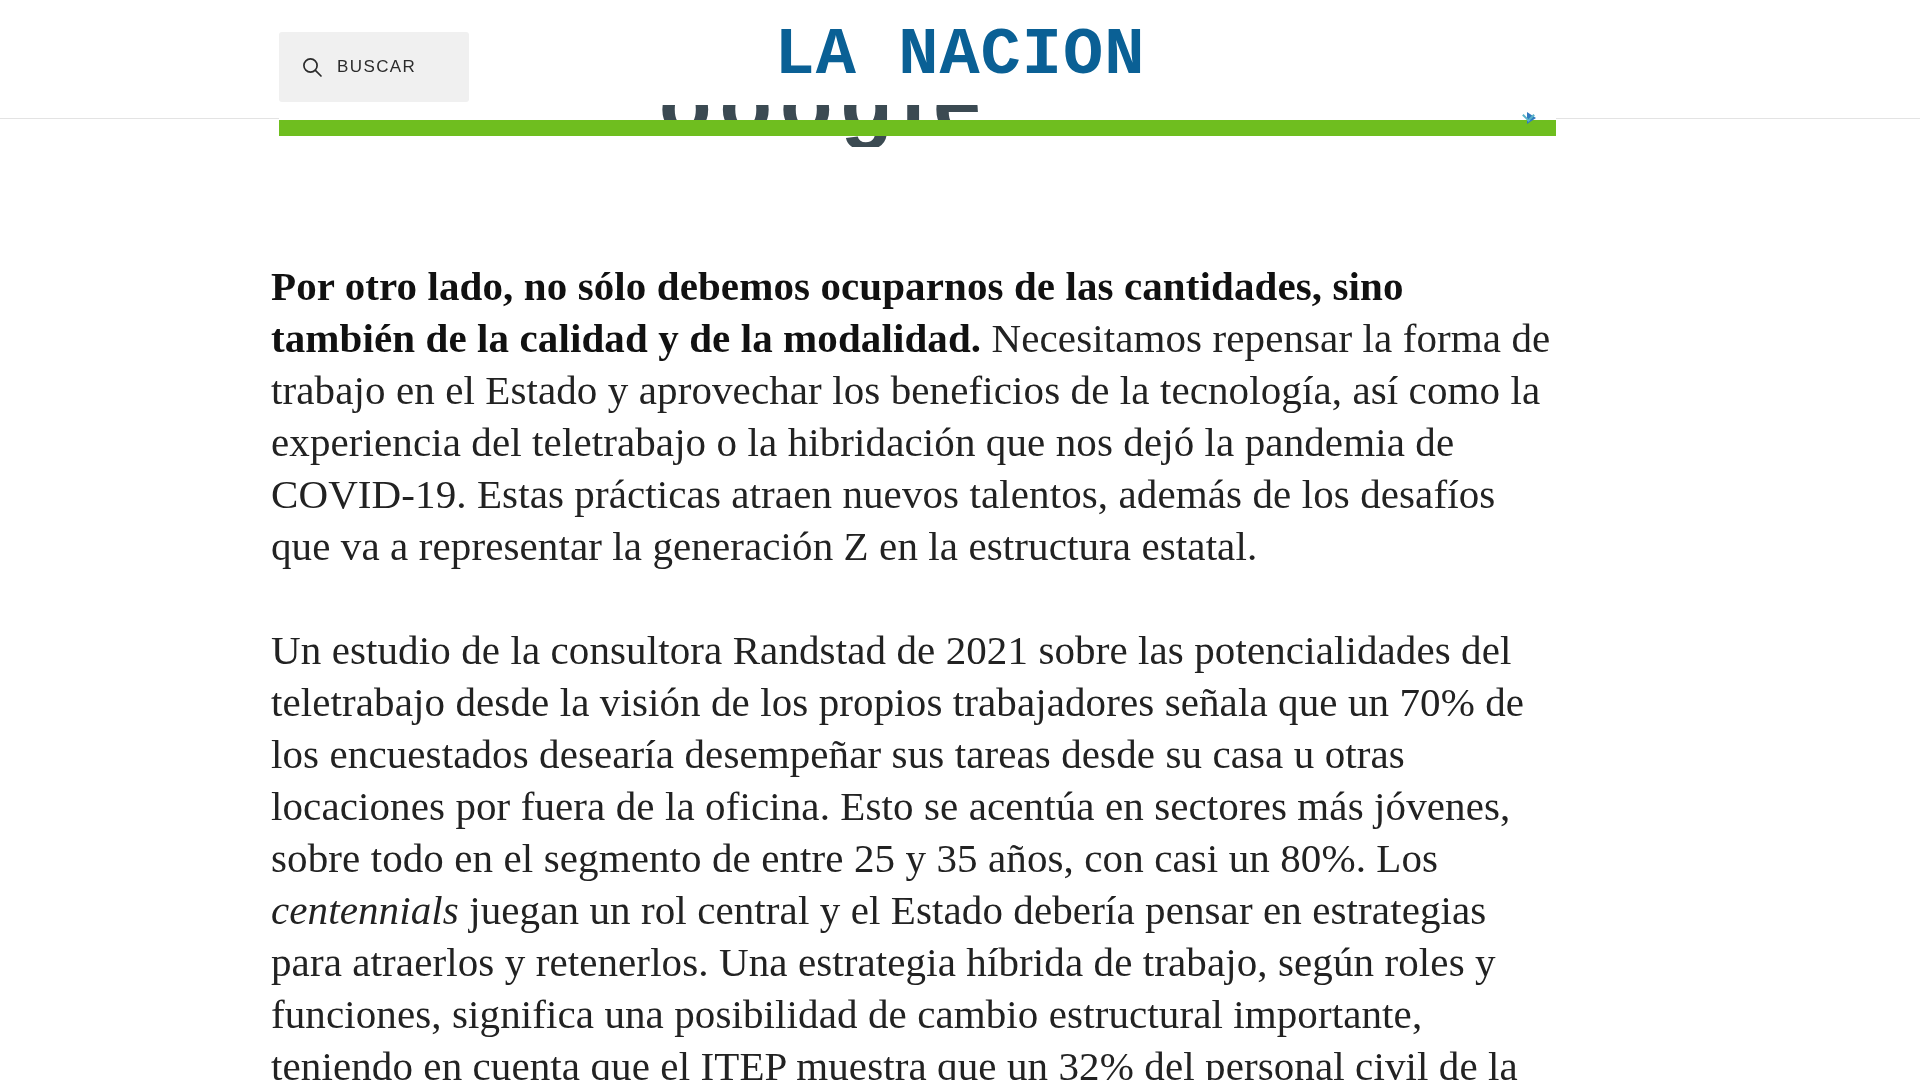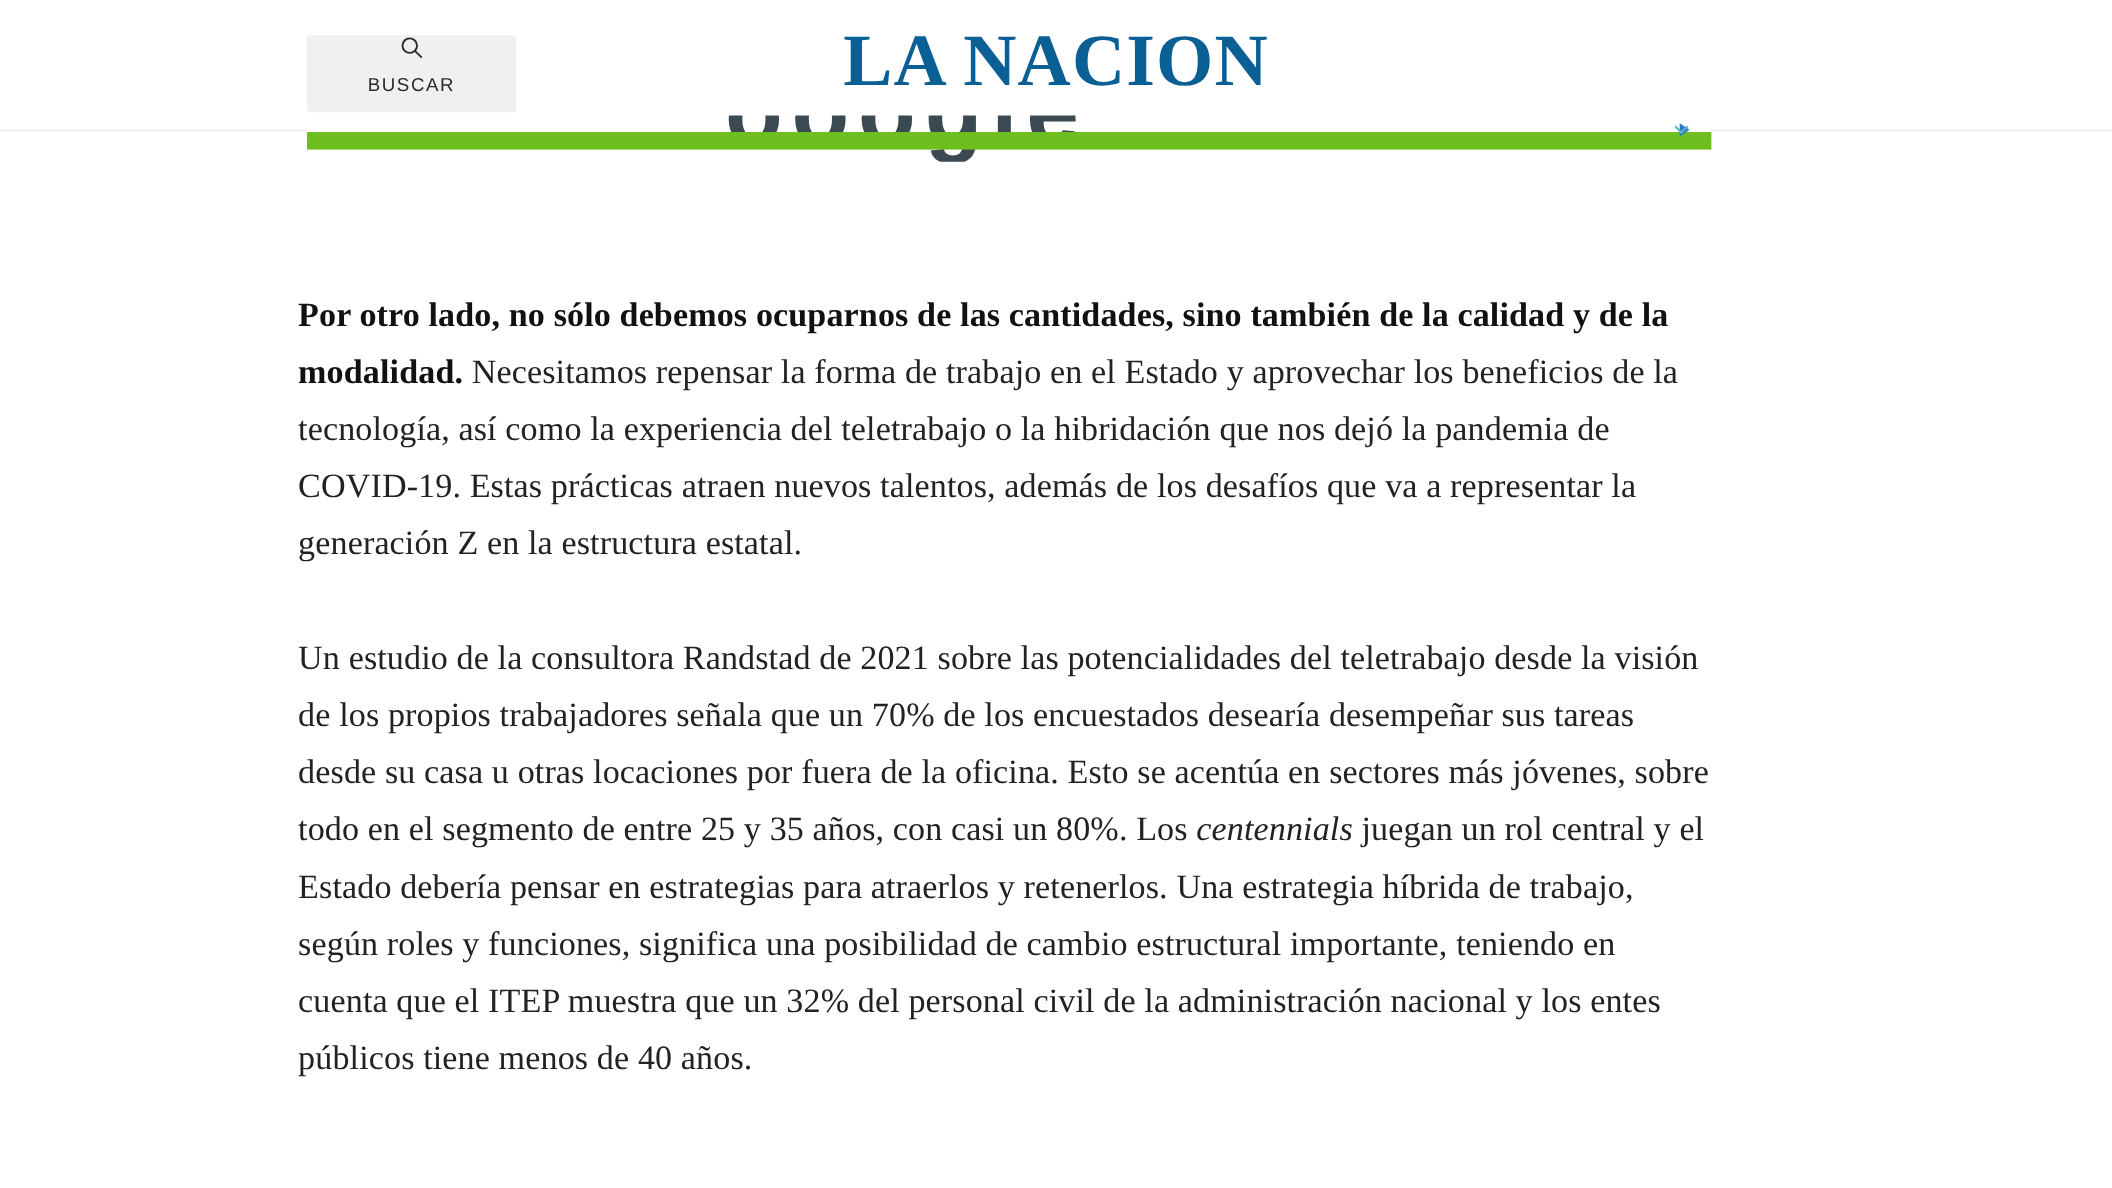--- a/index.html
+++ b/index.html
@@ -30,38 +30,37 @@
     height: 70px;
     background: #f0f0f0;
     border: none;
     border-radius: 3px;
     display: flex;
     align-items: center;
     gap: 14px;
     padding: 0 22px;
     cursor: pointer;
     box-sizing: border-box;
-    flex-direction: column;
   }
   .search-button .label {
     font-family: "Liberation Sans", sans-serif;
     font-size: 17px;
     letter-spacing: 1.4px;
     font-weight: 500;
     color: #2b2b2b;
   }
   .search-icon svg { display: block; }
 
   .masthead {
     position: absolute;
     left: 0;
     right: 0;
     top: 22px;
     text-align: center;
-    font-family: Liberation Serif, serif;
+    font-family: Liberation Mono, monospace;
     font-weight: bold;
     font-size: 67px;
     letter-spacing: 1px;
     color: #0a6095;
     line-height: 1;
     user-select: none;
   }
 
   
   .ad-wrap {
@@ -125,21 +124,21 @@
   .article {
     position: absolute;
     left: 271px;
     top: 260px;
     width: 1283px;
     font-family: "Liberation Serif", serif;
     color: #222222;
   }
   .article p {
     margin: 0 0 52px 0;
-    font-size: 31px;
+    font-size: 41px;
     line-height: 52px;
     letter-spacing: 0.1px;
   }
   .article p .lead {
     font-weight: bold;
     color: #111111;
   }
   .article p em {
   }
 </style>

